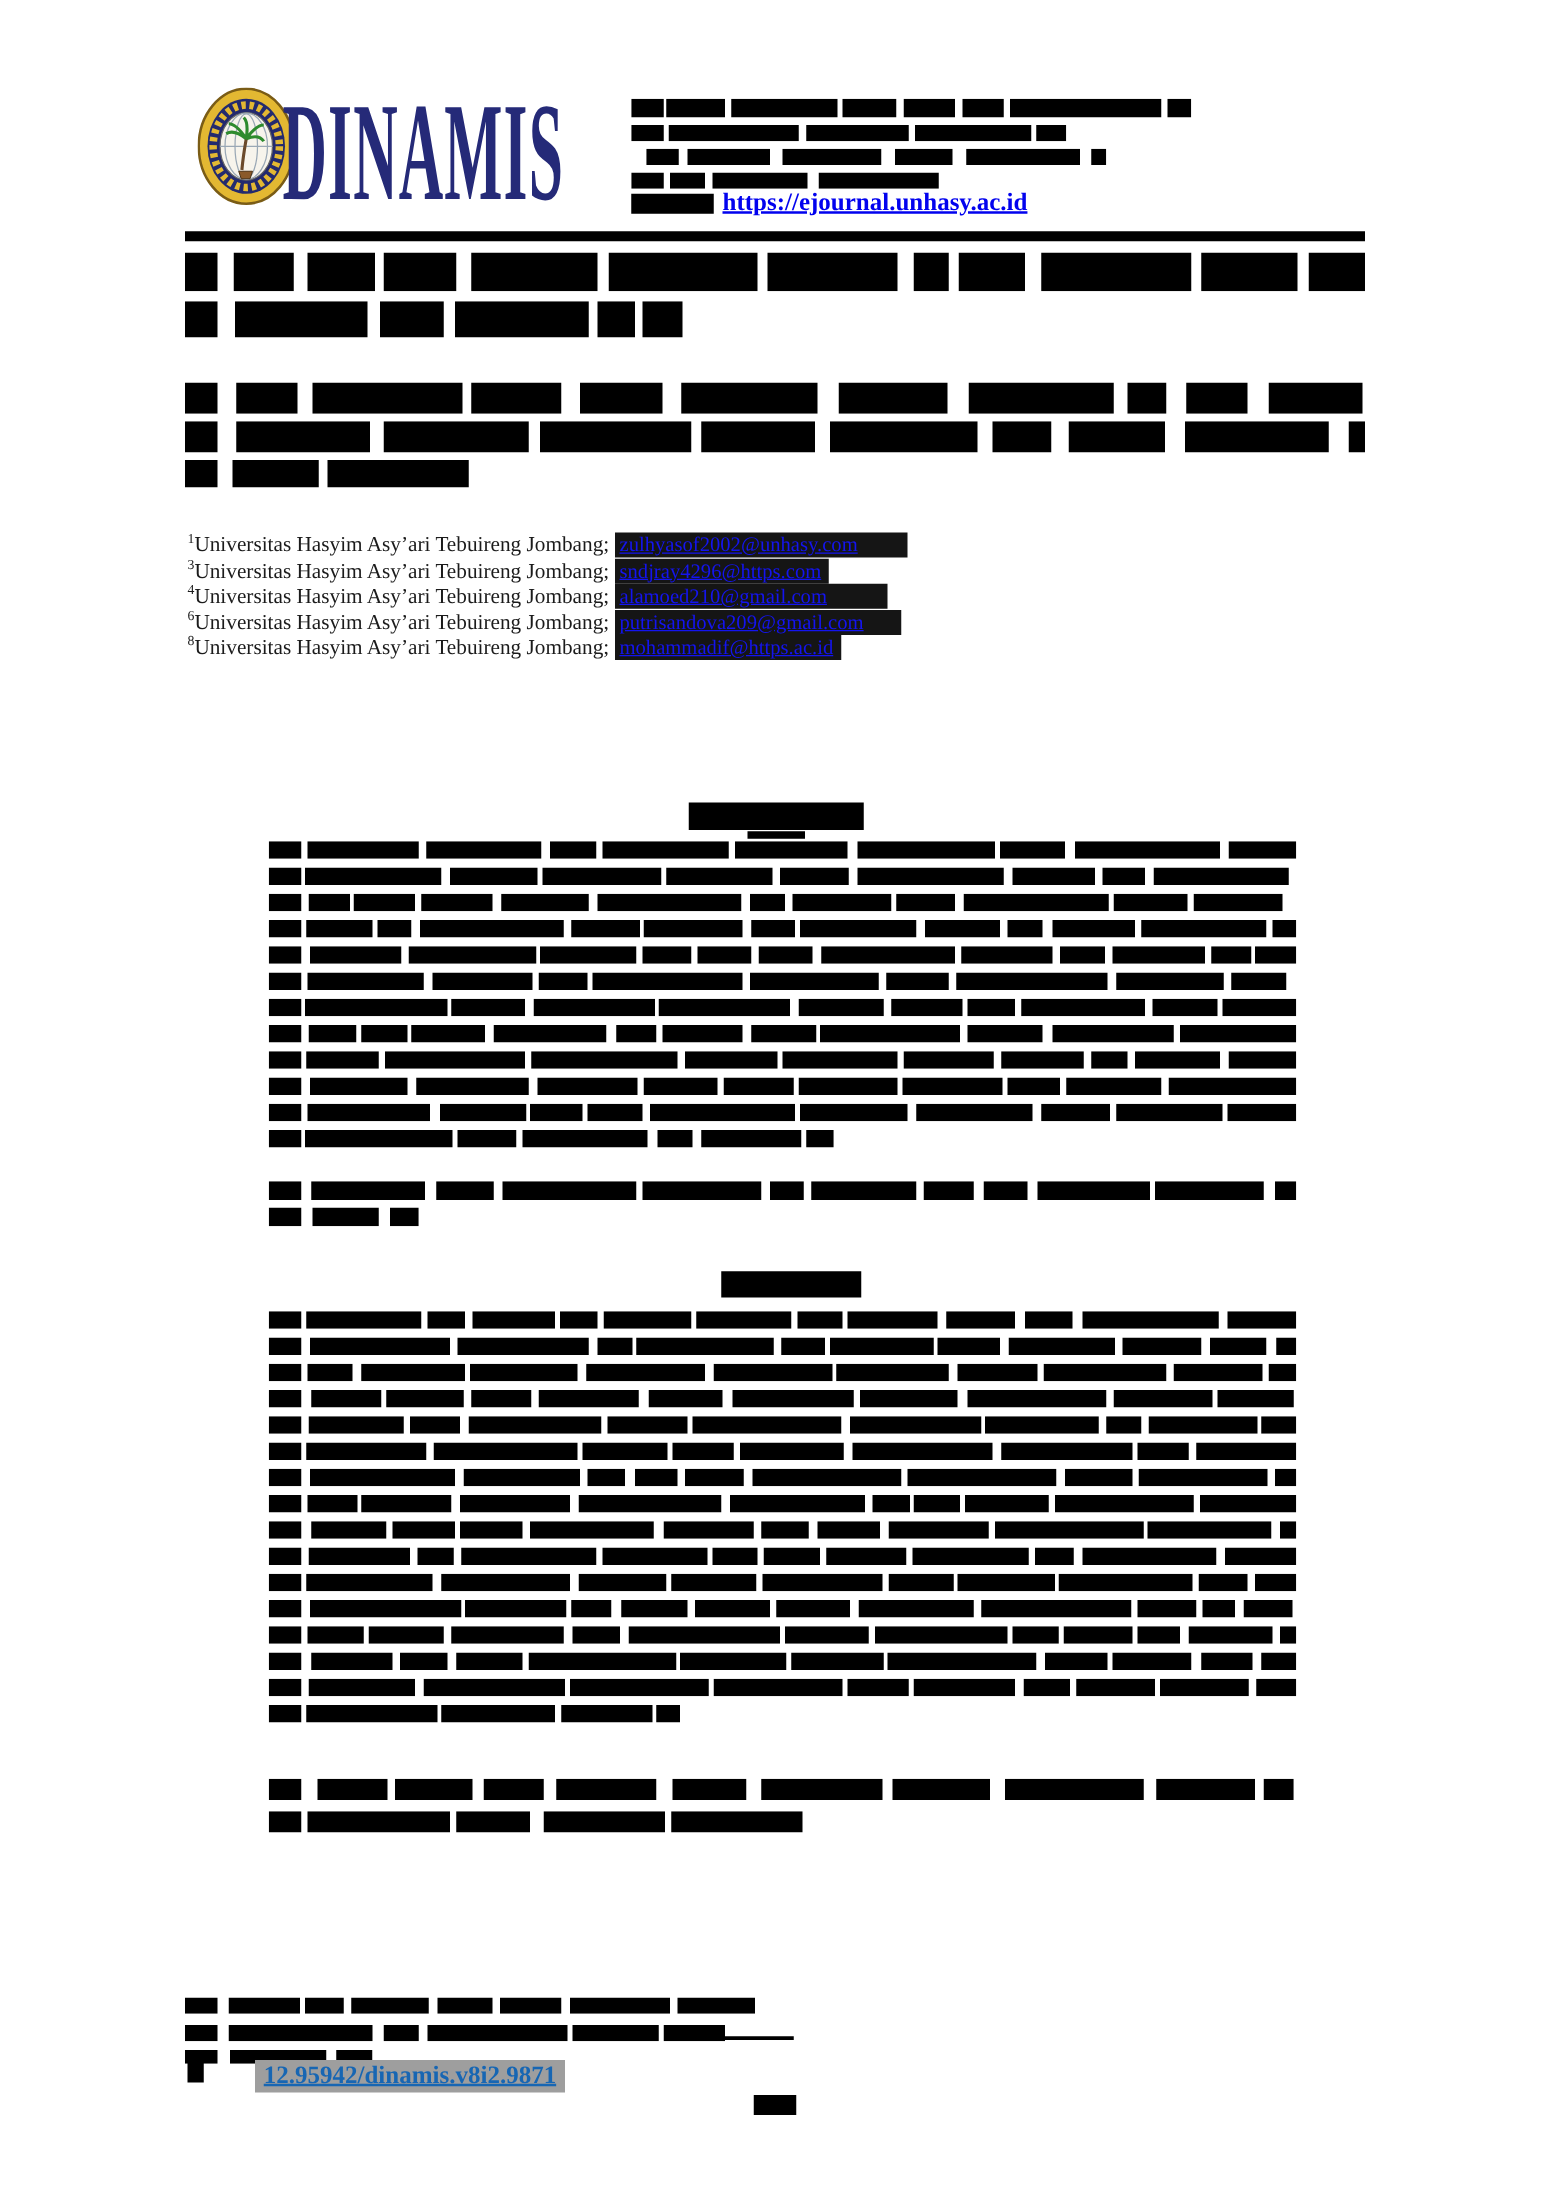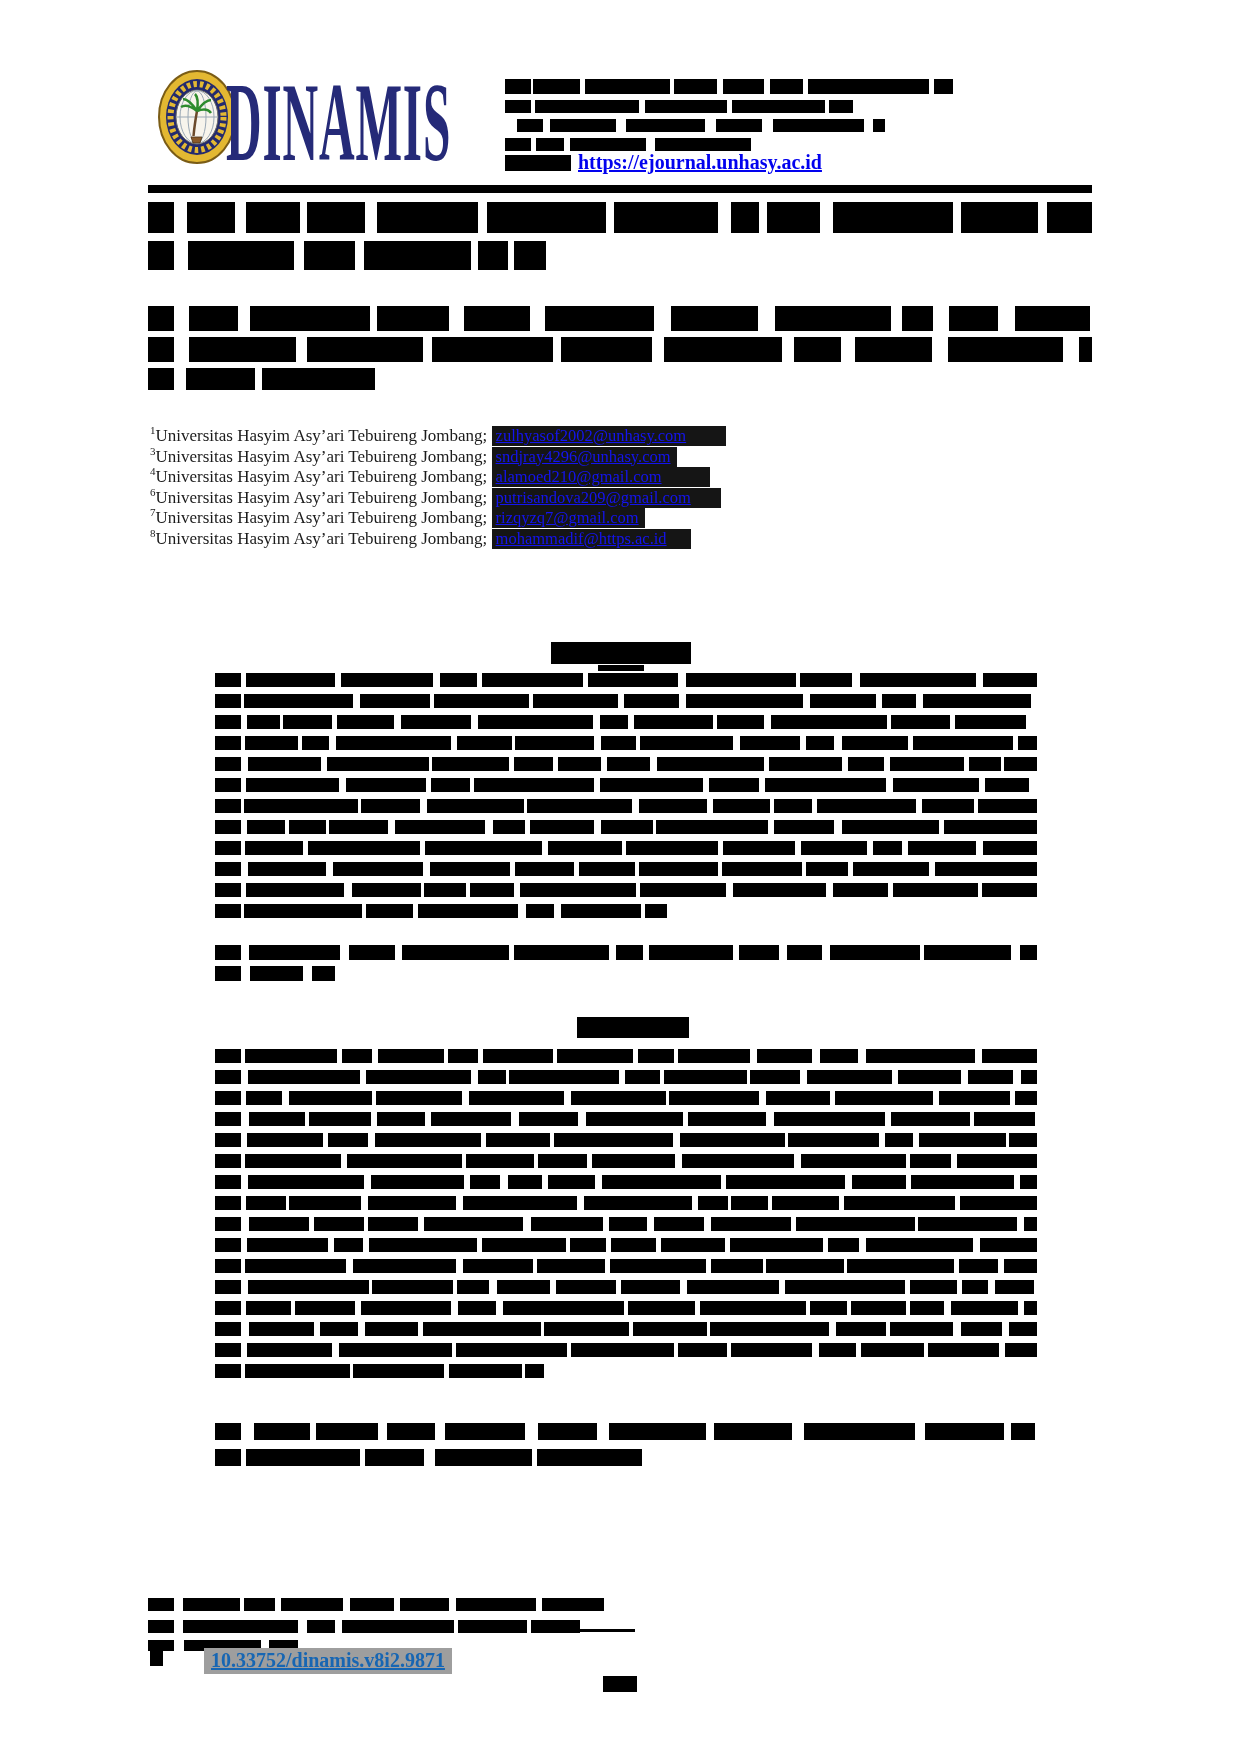--- a/index.html
+++ b/index.html
@@ -64,24 +64,23 @@
 
   <div class="abs rl" style="left:148px;top:202px;width:944px;"><span class="bar" style="width: 26px; height: 31px; margin-right: 13px;"></span><span class="bar" style="width: 48px; height: 31px; margin-right: 11px;"></span><span class="bar" style="width: 54px; height: 31px; margin-right: 7px;"></span><span class="bar" style="width: 58px; height: 31px; margin-right: 12px;"></span><span class="bar" style="width: 101px; height: 31px; margin-right: 9px;"></span><span class="bar" style="width: 119px; height: 31px; margin-right: 8px;"></span><span class="bar" style="width: 104px; height: 31px; margin-right: 13px;"></span><span class="bar" style="width: 28px; height: 31px; margin-right: 8px;"></span><span class="bar" style="width: 53px; height: 31px; margin-right: 13px;"></span><span class="bar" style="width: 120px; height: 31px; margin-right: 8px;"></span><span class="bar" style="width: 77px; height: 31px; margin-right: 9px;"></span><span class="bar" style="width: 45px; height: 31px; margin-right: 9px;"></span></div>
   <div class="abs rl" style="left:148px;top:241px;width:412px;"><span class="bar" style="width: 26px; height: 29px; margin-right: 14px;"></span><span class="bar" style="width: 106px; height: 29px; margin-right: 10px;"></span><span class="bar" style="width: 51px; height: 29px; margin-right: 9px;"></span><span class="bar" style="width: 107px; height: 29px; margin-right: 7px;"></span><span class="bar" style="width: 30px; height: 29px; margin-right: 6px;"></span><span class="bar" style="width: 32px; height: 29px; margin-right: 13px;"></span></div>
 
   <div class="abs rl" style="left:148px;top:306px;width:944px;"><span class="bar" style="width: 26px; height: 25px; margin-right: 15px;"></span><span class="bar" style="width: 49px; height: 25px; margin-right: 12px;"></span><span class="bar" style="width: 120px; height: 25px; margin-right: 7px;"></span><span class="bar" style="width: 72px; height: 25px; margin-right: 15px;"></span><span class="bar" style="width: 66px; height: 25px; margin-right: 15px;"></span><span class="bar" style="width: 109px; height: 25px; margin-right: 17px;"></span><span class="bar" style="width: 87px; height: 25px; margin-right: 17px;"></span><span class="bar" style="width: 116px; height: 25px; margin-right: 11px;"></span><span class="bar" style="width: 31px; height: 25px; margin-right: 16px;"></span><span class="bar" style="width: 49px; height: 25px; margin-right: 17px;"></span><span class="bar" style="width: 75px; height: 25px; margin-right: 14px;"></span></div>
   <div class="abs rl" style="left:148px;top:337px;width:944px;"><span class="bar" style="width: 26px; height: 25px; margin-right: 15px;"></span><span class="bar" style="width: 107px; height: 25px; margin-right: 11px;"></span><span class="bar" style="width: 116px; height: 25px; margin-right: 9px;"></span><span class="bar" style="width: 121px; height: 25px; margin-right: 8px;"></span><span class="bar" style="width: 91px; height: 25px; margin-right: 12px;"></span><span class="bar" style="width: 118px; height: 25px; margin-right: 12px;"></span><span class="bar" style="width: 47px; height: 25px; margin-right: 14px;"></span><span class="bar" style="width: 77px; height: 25px; margin-right: 16px;"></span><span class="bar" style="width: 115px; height: 25px; margin-right: 16px;"></span><span class="bar" style="width: 13px; height: 25px; margin-right: 16px;"></span></div>
   <div class="abs rl" style="left:148px;top:368px;width:234px;"><span class="bar" style="width: 26px; height: 22px; margin-right: 12px;"></span><span class="bar" style="width: 69px; height: 22px; margin-right: 7px;"></span><span class="bar" style="width: 113px; height: 22px; margin-right: 8px;"></span></div>
 
   <div id="affil-list" class="abs affil-list" style="left:150px;top:426px;">
       <div class="affil-line"><sup>1</sup><span>Universitas Hasyim Asy’ari Tebuireng Jombang; </span><a class="email">zulhyasof2002@unhasy.com</a></div>
-      <div class="affil-line"><sup>3</sup><span>Universitas Hasyim Asy’ari Tebuireng Jombang; </span><a class="email">sndjray4296@unhasy.com</a></div>
+      <div class="affil-line"><sup>3</sup><span>Universitas Hasyim Asy’ari Tebuireng Jombang; </span><a class="email">sndjray4296@https.com</a></div>
       <div class="affil-line"><sup>4</sup><span>Universitas Hasyim Asy’ari Tebuireng Jombang; </span><a class="email">alamoed210@gmail.com</a></div>
       <div class="affil-line"><sup>6</sup><span>Universitas Hasyim Asy’ari Tebuireng Jombang; </span><a class="email">putrisandova209@gmail.com</a></div>
-      <div class="affil-line"><sup>7</sup><span>Universitas Hasyim Asy’ari Tebuireng Jombang; </span><a class="email">rizqyzq7@gmail.com</a></div>
       <div class="affil-line"><sup>8</sup><span>Universitas Hasyim Asy’ari Tebuireng Jombang; </span><a class="email">mohammadif@https.ac.id</a></div>
     </div>
 
   <div class="abs solid" style="left:551px;top:642px;width:140px;height:22px;"></div>
   <div class="abs solid" style="left:598px;top:665px;width:46px;height:6px;"></div>
 
   <div class="abs rblock" style="left:215px;top:673px;width:822px;">
       <div class="rl" style="width: 100%; margin-bottom: 7px;"><span class="bar" style="width: 26px; height: 14px; margin-right: 5px;"></span><span class="bar" style="width: 89px; height: 14px; margin-right: 6px;"></span><span class="bar" style="width: 92px; height: 14px; margin-right: 7px;"></span><span class="bar" style="width: 37px; height: 14px; margin-right: 5px;"></span><span class="bar" style="width: 101px; height: 14px; margin-right: 5px;"></span><span class="bar" style="width: 90px; height: 14px; margin-right: 8px;"></span><span class="bar" style="width: 110px; height: 14px; margin-right: 4px;"></span><span class="bar" style="width: 52px; height: 14px; margin-right: 8px;"></span><span class="bar" style="width: 116px; height: 14px; margin-right: 7px;"></span><span class="bar" style="width: 54px; height: 14px; margin-right: 6px;"></span></div>
       <div class="rl" style="width: 100%; margin-bottom: 7px;"><span class="bar" style="width: 26px; height: 14px; margin-right: 3px;"></span><span class="bar" style="width: 109px; height: 14px; margin-right: 7px;"></span><span class="bar" style="width: 70px; height: 14px; margin-right: 4px;"></span><span class="bar" style="width: 95px; height: 14px; margin-right: 4px;"></span><span class="bar" style="width: 85px; height: 14px; margin-right: 6px;"></span><span class="bar" style="width: 55px; height: 14px; margin-right: 7px;"></span><span class="bar" style="width: 117px; height: 14px; margin-right: 7px;"></span><span class="bar" style="width: 66px; height: 14px; margin-right: 6px;"></span><span class="bar" style="width: 34px; height: 14px; margin-right: 7px;"></span><span class="bar" style="width: 108px; height: 14px; margin-right: 5px;"></span></div>
       <div class="rl" style="width: 100%; margin-bottom: 7px;"><span class="bar" style="width: 26px; height: 14px; margin-right: 6px;"></span><span class="bar" style="width: 33px; height: 14px; margin-right: 3px;"></span><span class="bar" style="width: 49px; height: 14px; margin-right: 5px;"></span><span class="bar" style="width: 57px; height: 14px; margin-right: 7px;"></span><span class="bar" style="width: 70px; height: 14px; margin-right: 7px;"></span><span class="bar" style="width: 115px; height: 14px; margin-right: 7px;"></span><span class="bar" style="width: 28px; height: 14px; margin-right: 6px;"></span><span class="bar" style="width: 79px; height: 14px; margin-right: 4px;"></span><span class="bar" style="width: 47px; height: 14px; margin-right: 7px;"></span><span class="bar" style="width: 116px; height: 14px; margin-right: 4px;"></span><span class="bar" style="width: 59px; height: 14px; margin-right: 5px;"></span><span class="bar" style="width: 71px; height: 14px; margin-right: 8px;"></span></div>
@@ -122,17 +121,17 @@
 
   <div class="abs rl" style="left:215px;top:1423px;width:820px;"><span class="bar" style="width: 26px; height: 17px; margin-right: 13px;"></span><span class="bar" style="width: 56px; height: 17px; margin-right: 6px;"></span><span class="bar" style="width: 62px; height: 17px; margin-right: 9px;"></span><span class="bar" style="width: 48px; height: 17px; margin-right: 10px;"></span><span class="bar" style="width: 80px; height: 17px; margin-right: 13px;"></span><span class="bar" style="width: 59px; height: 17px; margin-right: 12px;"></span><span class="bar" style="width: 97px; height: 17px; margin-right: 8px;"></span><span class="bar" style="width: 78px; height: 17px; margin-right: 12px;"></span><span class="bar" style="width: 111px; height: 17px; margin-right: 10px;"></span><span class="bar" style="width: 79px; height: 17px; margin-right: 7px;"></span><span class="bar" style="width: 24px; height: 17px; margin-right: 12px;"></span></div>
   <div class="abs rl" style="left:215px;top:1449px;width:438px;"><span class="bar" style="width: 26px; height: 17px; margin-right: 5px;"></span><span class="bar" style="width: 114px; height: 17px; margin-right: 5px;"></span><span class="bar" style="width: 59px; height: 17px; margin-right: 11px;"></span><span class="bar" style="width: 97px; height: 17px; margin-right: 5px;"></span><span class="bar" style="width: 105px; height: 17px; margin-right: 10px;"></span></div>
 
   <div class="abs rl" style="left:148px;top:1598px;width:456px;"><span class="bar" style="width: 26px; height: 13px; margin-right: 9px;"></span><span class="bar" style="width: 57px; height: 13px; margin-right: 4px;"></span><span class="bar" style="width: 31px; height: 13px; margin-right: 6px;"></span><span class="bar" style="width: 62px; height: 13px; margin-right: 7px;"></span><span class="bar" style="width: 44px; height: 13px; margin-right: 6px;"></span><span class="bar" style="width: 49px; height: 13px; margin-right: 7px;"></span><span class="bar" style="width: 80px; height: 13px; margin-right: 6px;"></span><span class="bar" style="width: 62px; height: 13px; margin-right: 4px;"></span></div>
   <div class="abs rl" style="left:148px;top:1620px;width:432px;"><span class="bar" style="width: 26px; height: 13px; margin-right: 9px;"></span><span class="bar" style="width: 115px; height: 13px; margin-right: 9px;"></span><span class="bar" style="width: 28px; height: 13px; margin-right: 7px;"></span><span class="bar" style="width: 112px; height: 13px; margin-right: 4px;"></span><span class="bar" style="width: 69px; height: 13px; margin-right: 4px;"></span><span class="bar" style="width: 49px; height: 13px; margin-right: 4px;"></span></div>
   <div class="abs solid" style="left:577px;top:1629px;width:58px;height:3px;"></div>
   <div class="abs rl" style="left:148px;top:1640px;width:150px;"><span class="bar" style="width: 26px; height: 11px; margin-right: 10px;"></span><span class="bar" style="width: 77px; height: 11px; margin-right: 8px;"></span><span class="bar" style="width: 29px; height: 11px; margin-right: 9px;"></span></div>
 
   <div class="abs solid" style="left:150px;top:1649px;width:13px;height:17px;"></div>
-  <a class="abs doi-link" style="left:204px;top:1648px;">10.33752/dinamis.v8i2.9871</a>
+  <a class="abs doi-link" style="left:204px;top:1648px;">12.95942/dinamis.v8i2.9871</a>
 
   <div class="abs solid" style="left:603px;top:1676px;width:34px;height:16px;"></div>
 
 </div>
 
 </body></html>

